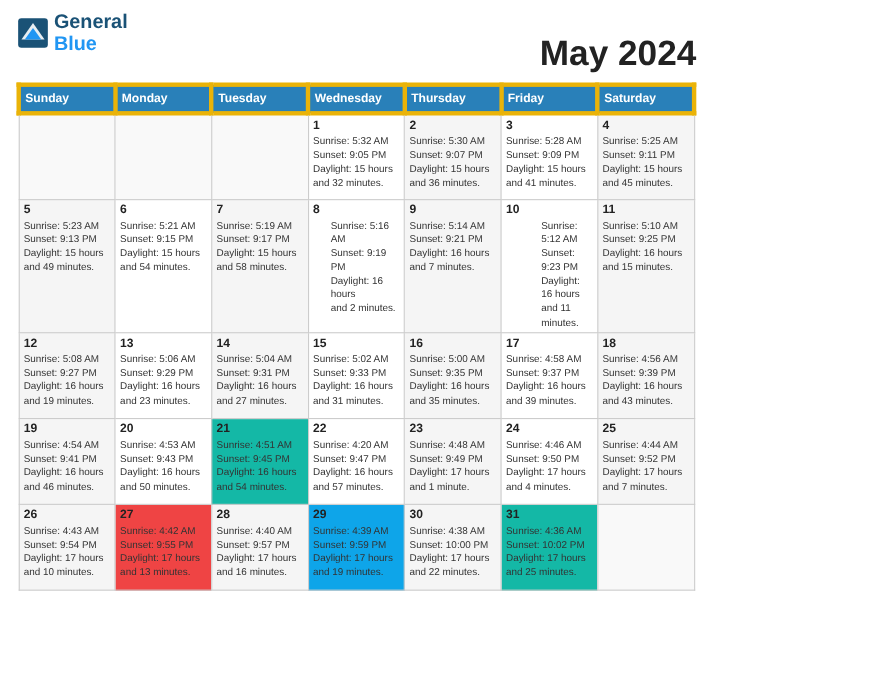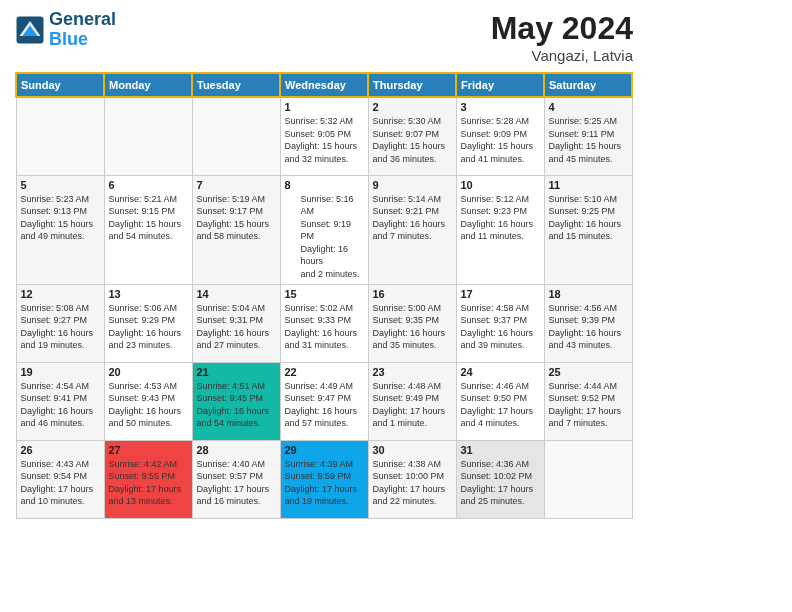--- a/index.html
+++ b/index.html
@@ -30,20 +30,21 @@
       color: #1a5276;
       line-height: 1.1;
     }
     .logo-icon {
       width: 30px;
       height: 30px;
       margin-right: 4px;
     }
     .title-section {
       text-align: right;
+      margin-top: 20px;
     }
     .month-title {
       font-size: 32px;
       font-weight: bold;
       color: #222;
     }
     .location {
       font-size: 15px;
       color: #444;
     }
@@ -52,21 +53,21 @@
       border-collapse: collapse;
       table-layout: fixed;
     }
     th {
       background-color: #2980b9;
       color: white;
       font-size: 11px;
       font-weight: bold;
       padding: 5px 4px;
       text-align: left;
-      border: 2px solid #eab308;
+      border: 4px solid #eab308;
     }
     td {
       vertical-align: top;
       border: 1px solid #ccc;
       padding: 3px 4px;
       height: 78px;
       background: #fff;
       font-size: 9.5px;
       color: #333;
     }
@@ -119,21 +120,20 @@
         <polygon points="20,8 34,28 6,28" fill="white" opacity="0.9"></polygon>
         <polygon points="20,14 30,28 10,28" fill="#2196f3"></polygon>
       </svg>
       <div class="logo-text">
         <div>General</div>
         <div style="color:#2196f3;">Blue</div>
       </div>
     </div>
     <div class="title-section">
       <div class="month-title">May 2024</div>
-      <div class="location">Vangazi, Latvia</div>
     </div>
   </div>
 
   <table>
     <thead>
       <tr>
         <th>Sunday</th>
         <th>Monday</th>
         <th>Tuesday</th>
         <th>Wednesday</th>
@@ -207,21 +207,21 @@
           </td>
           <td style="background: rgb(245, 245, 245);">
             <span class="day-num">9</span>
             <div class="day-info" style="white-space: pre-line;">Sunrise: 5:14 AM
 Sunset: 9:21 PM
 Daylight: 16 hours
 and 7 minutes.</div>
           </td>
           <td style="background: rgb(255, 255, 255);">
             <span class="day-num">10</span>
-            <div class="day-info" style="white-space: pre-line;">Sunrise: 5:12 AM
+            <div class="day-info" style="white-space: pre-line; margin-left: 32px;">Sunrise: 5:12 AM
 Sunset: 9:23 PM
 Daylight: 16 hours
 and 11 minutes.</div>
           </td>
           <td style="background: rgb(245, 245, 245);">
             <span class="day-num">11</span>
             <div class="day-info" style="white-space: pre-line;">Sunrise: 5:10 AM
 Sunset: 9:25 PM
 Daylight: 16 hours
 and 15 minutes.</div>
@@ -295,21 +295,21 @@
           </td>
           <td style="background: #14b8a6;">
             <span class="day-num">21</span>
             <div class="day-info" style="white-space: pre-line;">Sunrise: 4:51 AM
 Sunset: 9:45 PM
 Daylight: 16 hours
 and 54 minutes.</div>
           </td>
           <td style="background: rgb(255, 255, 255);">
             <span class="day-num">22</span>
-            <div class="day-info" style="white-space: pre-line;">Sunrise: 4:49 AM
+            <div class="day-info" style="white-space: pre-line;">Sunrise: 4:20 AM
 Sunset: 9:47 PM
 Daylight: 16 hours
 and 57 minutes.</div>
           </td>
           <td style="background: rgb(245, 245, 245);">
             <span class="day-num">23</span>
             <div class="day-info" style="white-space: pre-line;">Sunrise: 4:48 AM
 Sunset: 9:49 PM
 Daylight: 17 hours
 and 1 minute.</div>
@@ -358,21 +358,21 @@
 Daylight: 17 hours
 and 19 minutes.</div>
           </td>
           <td style="background: rgb(245, 245, 245);">
             <span class="day-num">30</span>
             <div class="day-info" style="white-space: pre-line;">Sunrise: 4:38 AM
 Sunset: 10:00 PM
 Daylight: 17 hours
 and 22 minutes.</div>
           </td>
-          <td style="background: #e5e5e5;">
+          <td style="background: #14b8a6;">
             <span class="day-num">31</span>
             <div class="day-info" style="white-space: pre-line;">Sunrise: 4:36 AM
 Sunset: 10:02 PM
 Daylight: 17 hours
 and 25 minutes.</div>
           </td>
           <td class="empty" style="background: rgb(245, 245, 245);"></td>
         </tr>
       </tbody>
   </table>

